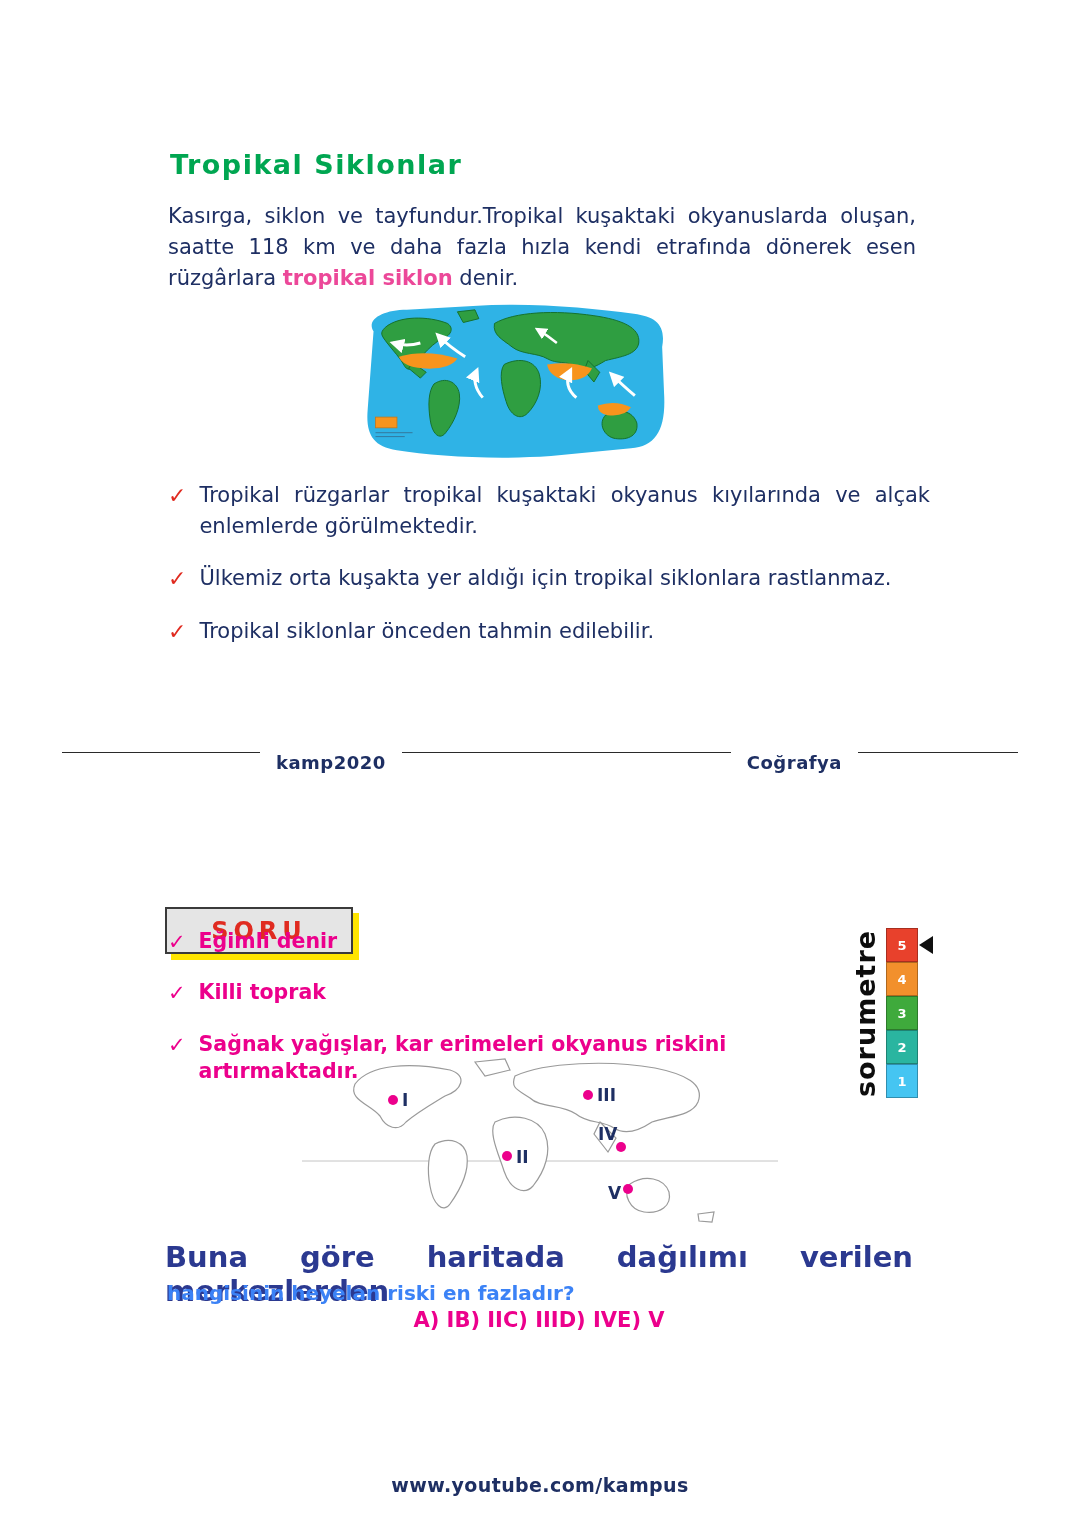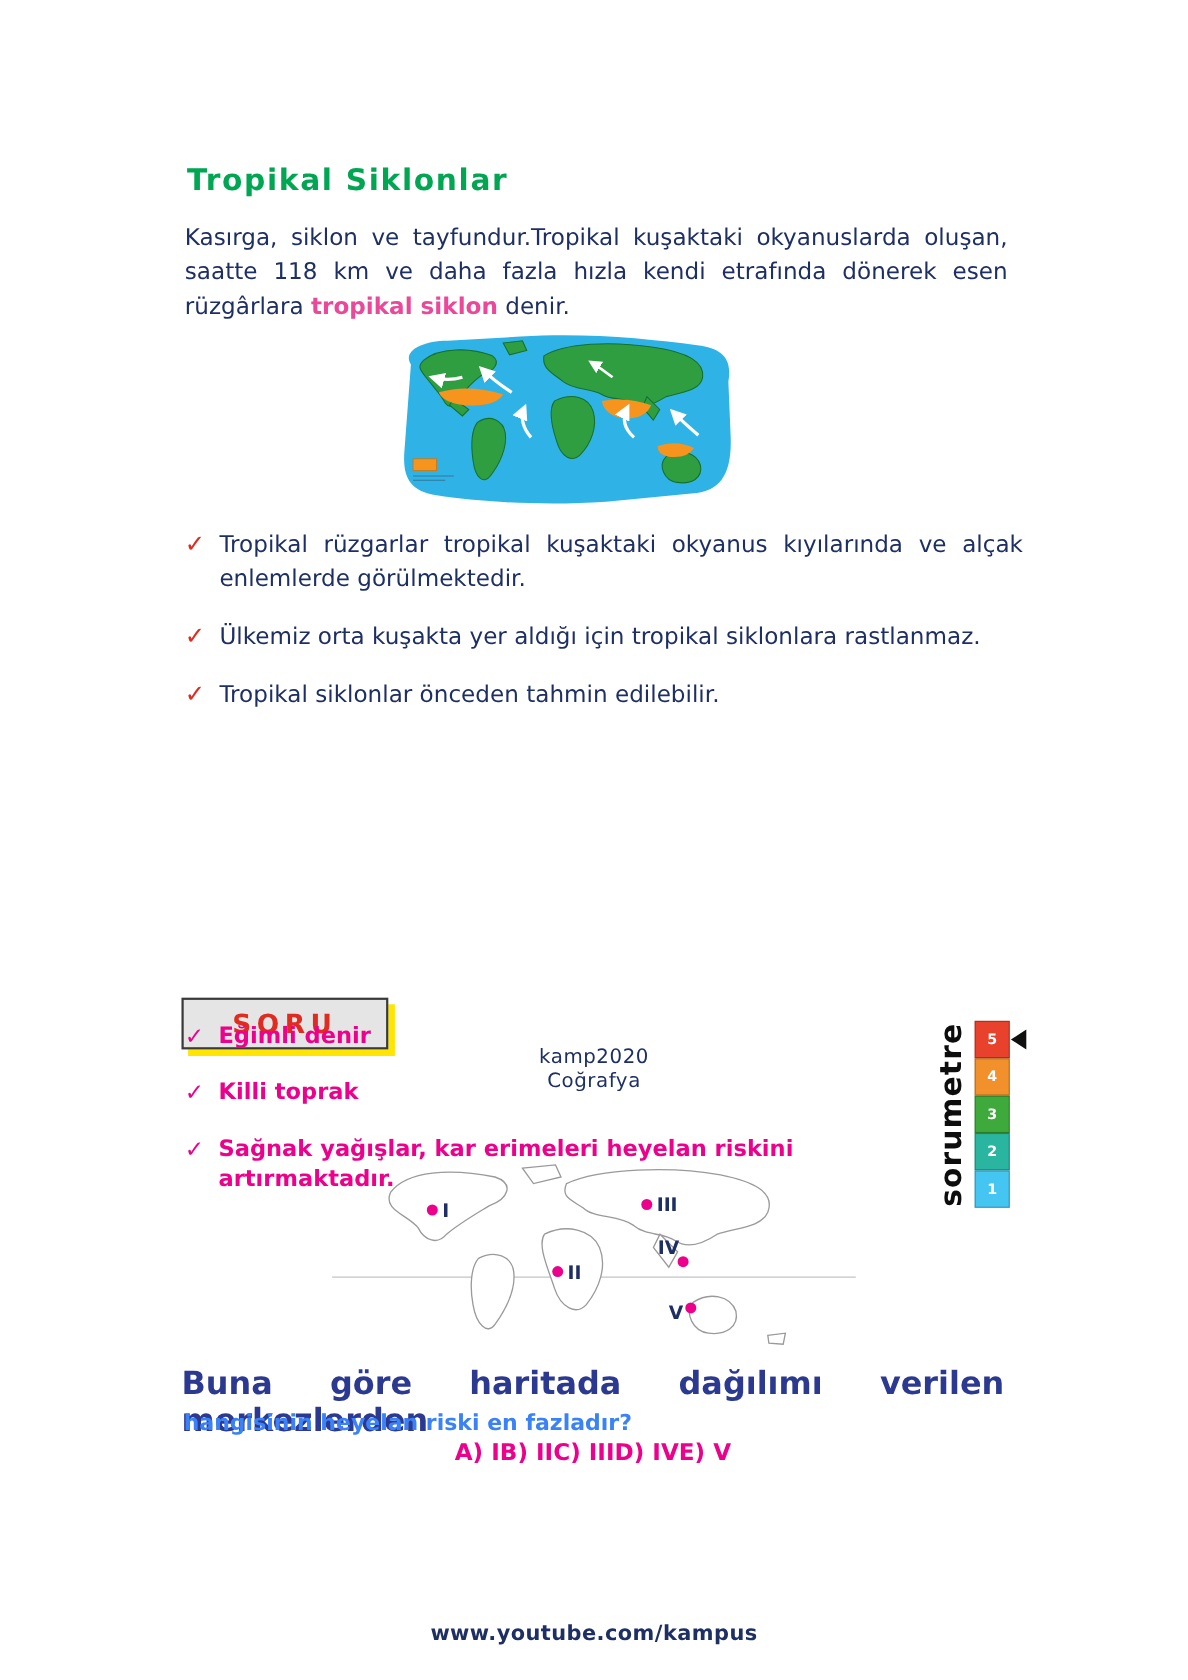--- a/index.html
+++ b/index.html
@@ -19,21 +19,21 @@
   .check-list .check { flex:0 0 auto; font-weight:700; }
   .check-list .txt { display:block; flex:1; }
   .check-list.navy { top:480px; left:168px; width:762px; color:#1e2f63; font-size:21px; line-height:1.47; font-weight:500; }
   .check-list.navy li { margin-bottom:21px; }
   .check-list.navy .check { color:#e02b20; font-size:22px; }
   .check-list.navy .txt { text-align:justify; }
   .check-list.pink { top:928px; left:168px; width:710px; color:#ec008c; font-size:20.5px; line-height:1.35; font-weight:600; }
   .check-list.pink li { margin-bottom:23px; }
   .check-list.pink .check { color:#ec008c; font-size:21px; }
 
-  .divider { position:absolute; top:752px; left:62px; width:956px; display:flex; align-items:center; color:#1e2f63; font-size:18px; font-weight:400;flex-direction:column; }
+  .divider { position:absolute; top:752px; left:62px; width:956px; display:flex; align-items:flex-start; color:#1e2f63; font-size:18px; font-weight:700; }
   .divider .line { border-top:1.6px solid #2a2a2a; height:0; }
   .divider .l1 { flex:0 0 198px; }
   .divider .l2 { flex:1; }
   .divider .l3 { flex:0 0 160px; }
   .divider .lbl { padding:0 16px; white-space:nowrap; letter-spacing:0.5px; }
 
   .soru-box { position:absolute; top:863px; left:165px; width:188px; height:47px; background:#e5e5e5; border:2px solid #3a3a3a; box-shadow:6px 6px 0 #ffe500; display:flex; align-items:center; justify-content:center;margin-top:44px; }
   .soru-box span { color:#e02b20; font-size:24px; font-weight:700; letter-spacing:5px; }
 
   .sorumetre { position:absolute; top:928px; left:850px; display:flex; align-items:stretch; gap:5px; }
@@ -123,21 +123,21 @@
     <li>
         <span class="check">✓</span>
         <span class="txt">Eğimli denir</span>
       </li>
     <li>
         <span class="check">✓</span>
         <span class="txt">Killi toprak</span>
       </li>
     <li>
         <span class="check">✓</span>
-        <span class="txt">Sağnak yağışlar, kar erimeleri heyelan riskini artırmaktadır.</span>
+        <span class="txt">Sağnak yağışlar, kar erimeleri okyanus riskini artırmaktadır.</span>
       </li>
   </ul>
 
   <div class="sorumetre">
     <div class="sorumetre-label">sorumetre</div>
     <div class="sorumetre-levels">
       <div class="sorumetre-level" style="background-color: rgb(232, 65, 44);">
           <span>5</span>
           <span class="sorumetre-pointer"></span>
         </div>

